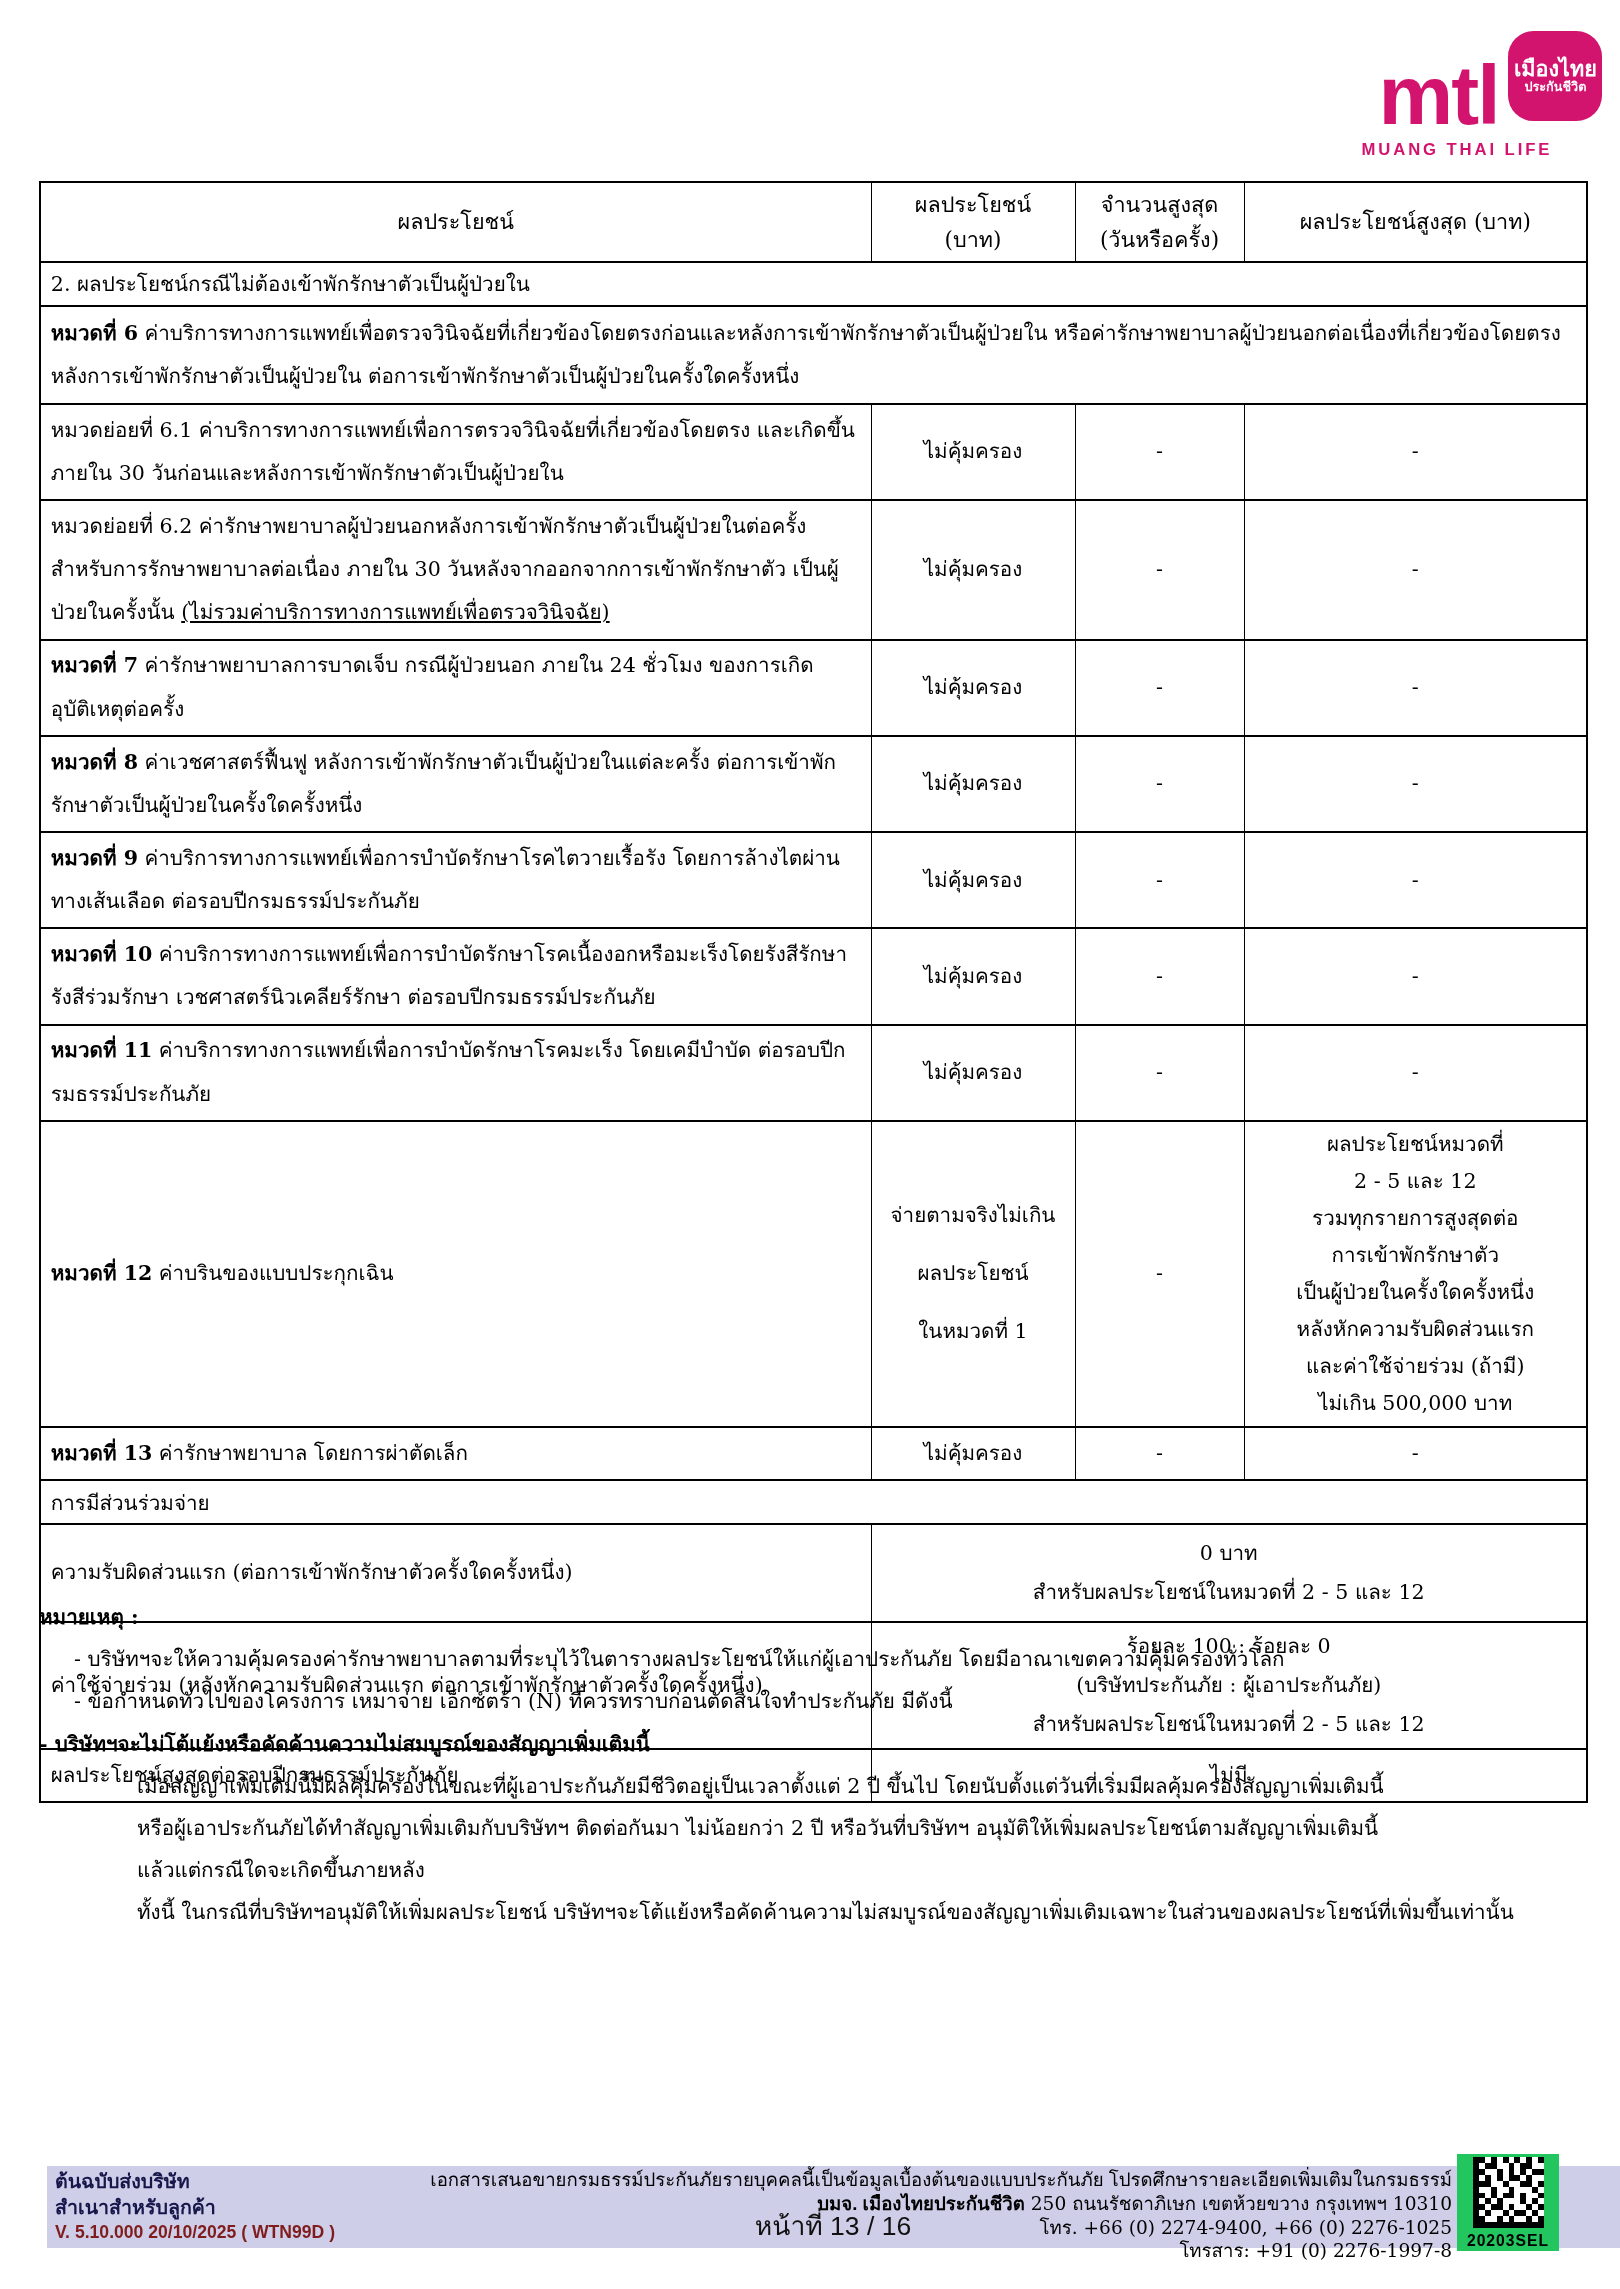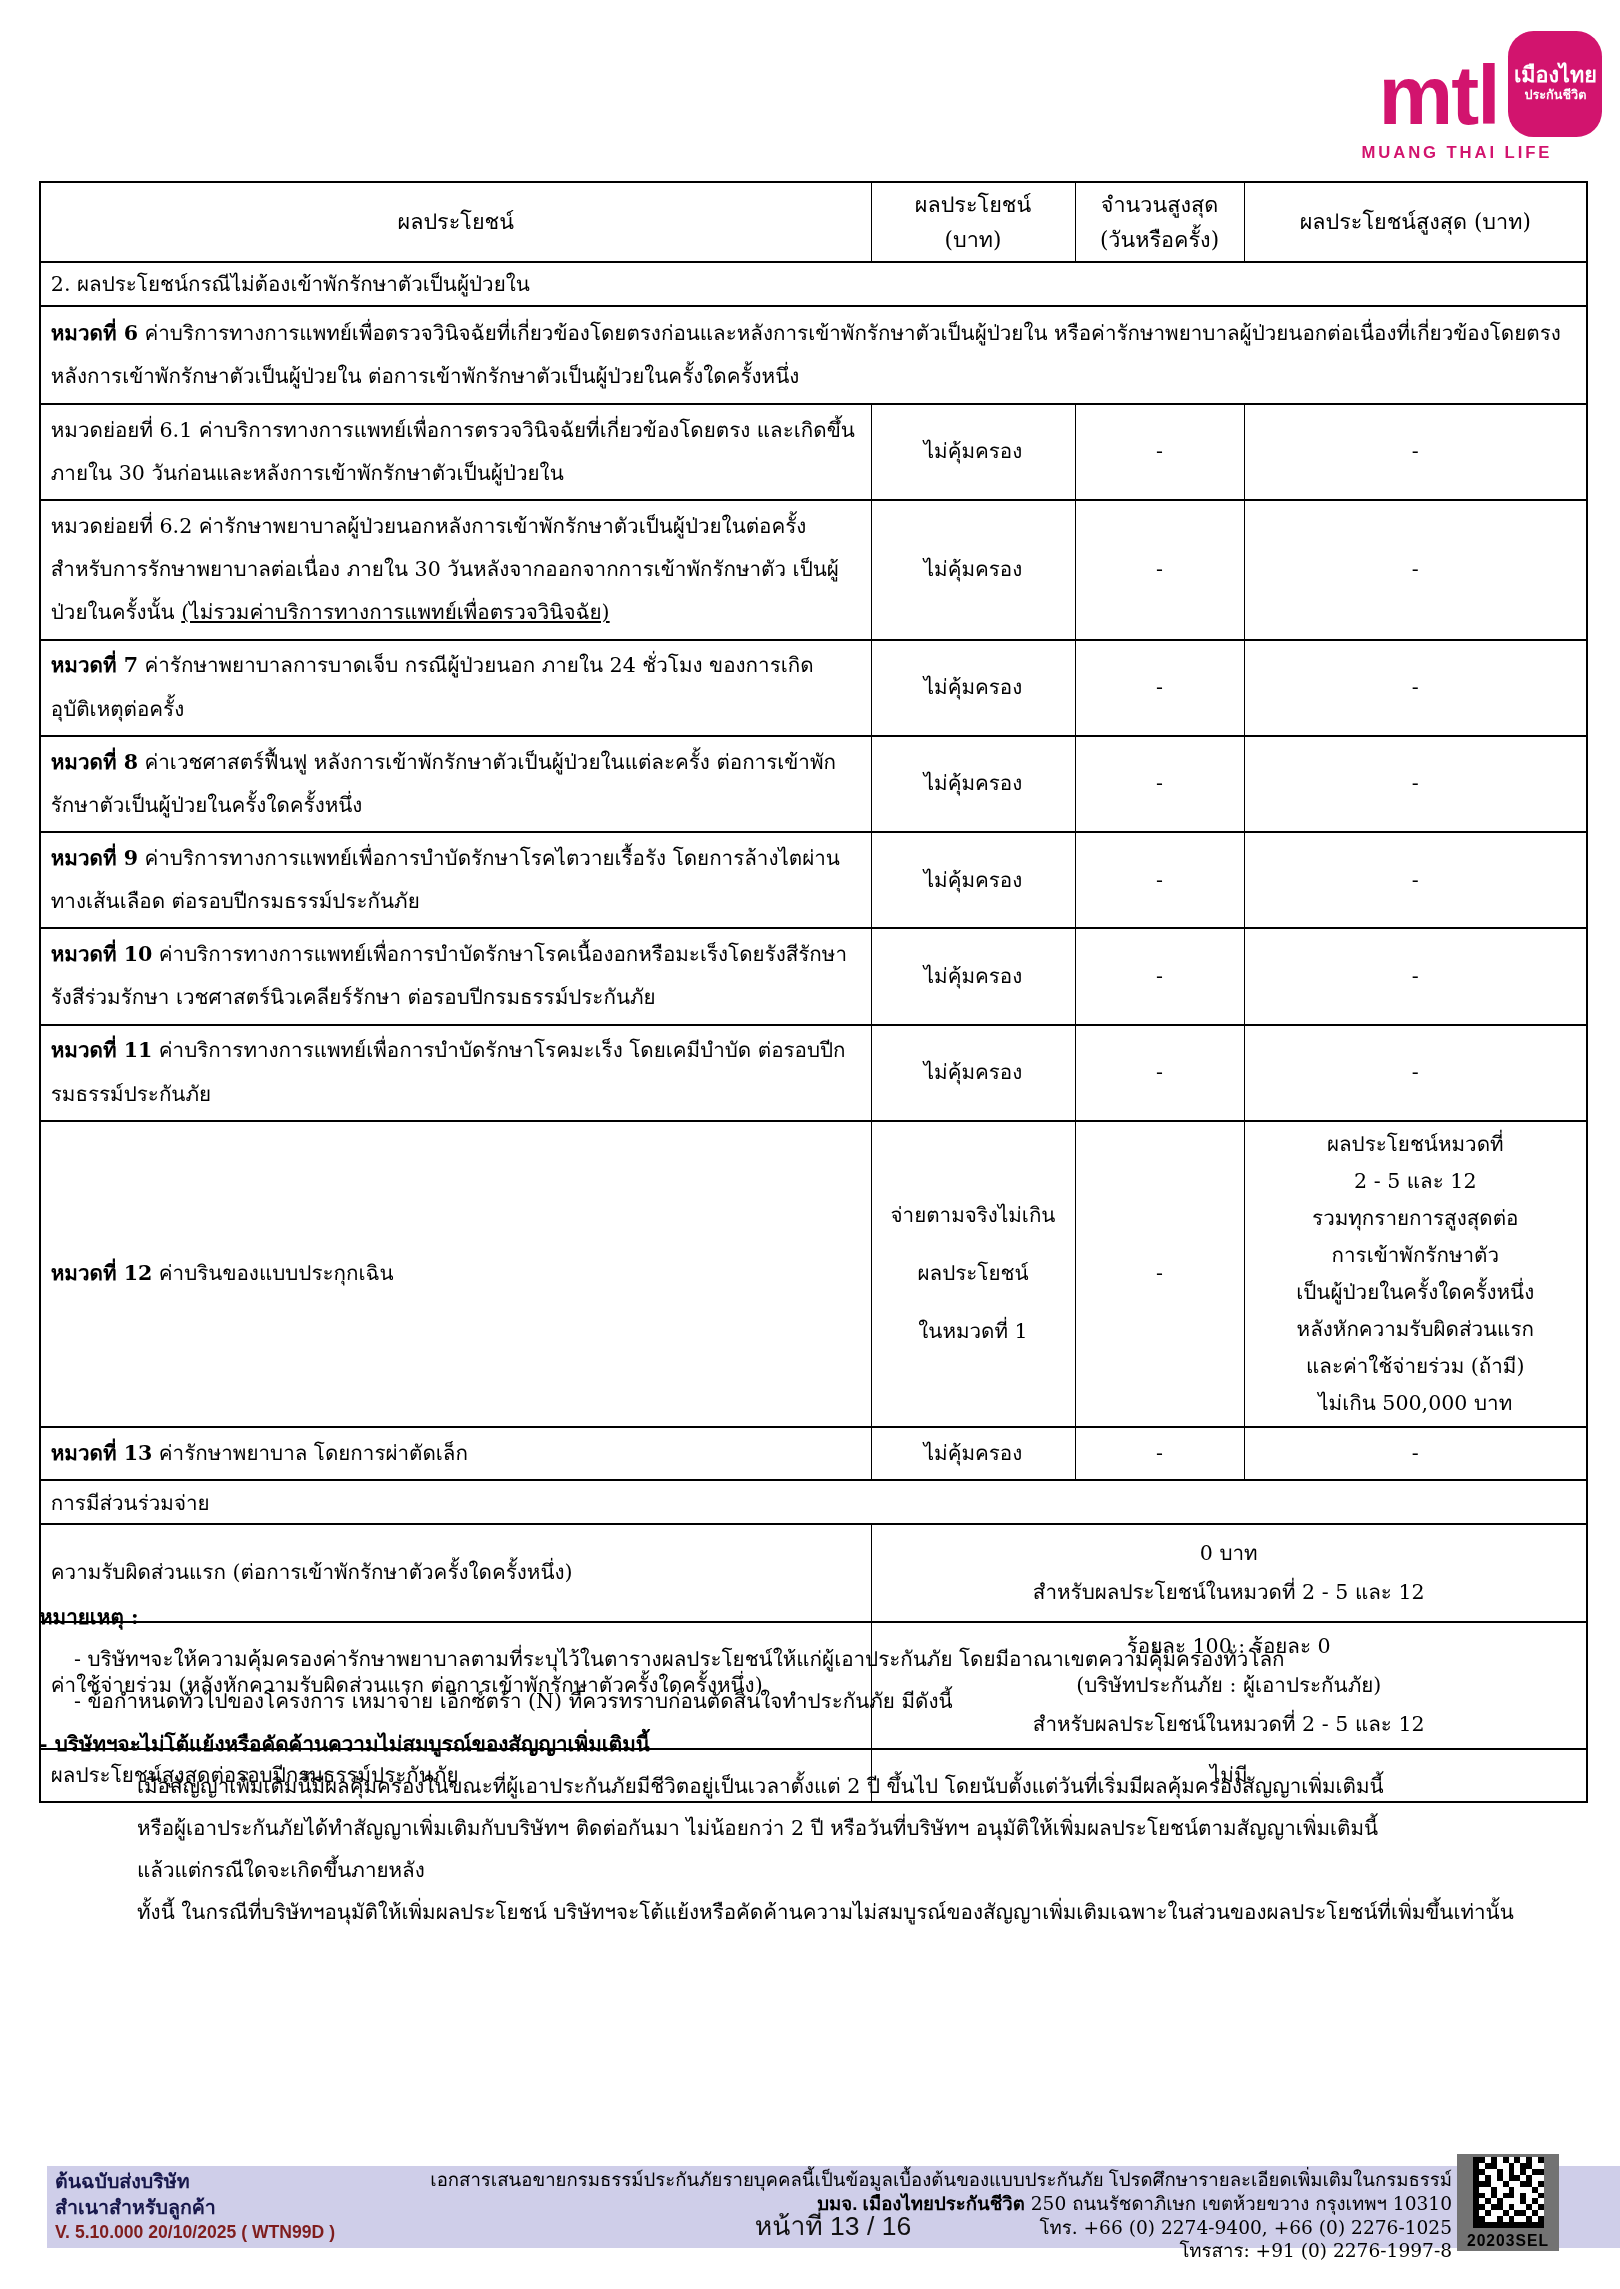--- a/index.html
+++ b/index.html
@@ -16,23 +16,23 @@
   
   .logo { position:absolute; top:31px; right:17.6px; width:323px; text-align:left; }
   .logo-row { display:flex; align-items:flex-start; justify-content:flex-end; gap:9.8px; }
   .logo-mtl {
     font-family:"Liberation Sans",sans-serif;
     font-weight:bold; font-size:84px; line-height:0.9;
     color:#d2146e; letter-spacing:-2px; margin-top:27.4px;
   }
   .logo-badge {
     background:#d2146e; color:#fff; border-radius:25.5px;
-    width:94px; height:106px; display:flex; flex-direction:column;
+    width:94px; height:90px; display:flex; flex-direction:column;
     align-items:center; justify-content:center;
-    font-family:Liberation Mono, monospace; font-weight:bold;
+    font-family:Liberation Sans, sans-serif; font-weight:bold;
   }
   .logo-badge .b1 { font-size:21.6px; line-height:1.1; }
   .logo-badge .b2 { font-size:12.7px; line-height:1.2; }
   .logo-sub {
     font-family:"Liberation Sans",sans-serif;
     color:#d2146e; font-size:16.7px; font-weight:bold;
     letter-spacing:2.9px; margin-top:5.9px; text-align:center; width:245px; margin-left:55px;
   }
   
   .tbl-wrap { position:absolute; top:181px; left:39px; width:1547px; }
@@ -85,21 +85,21 @@
     text-align:right; font-size:18.6px; line-height:1.28; color:#000;
   }
   .f-line1 { font-family:"Liberation Sans",sans-serif; }
   .f-addr .company { font-weight:bold; font-family:"Liberation Sans",sans-serif; }
   .f-page {
     position:absolute; top:2205px; left:686px; width:294px; text-align:center;
     font-family:"Liberation Sans",sans-serif; font-size:26.5px; color:#111;
   }
   .barcode-box {
     position:absolute; top:2154px; left:1457px; width:102px; height:97px;
-    background:#737373; text-align:center; padding-top:2.9px;
+    background:#22c55e; text-align:center; padding-top:2.9px;
   }
   .barcode-label { font-family:"Liberation Sans",sans-serif; font-weight:bold; font-size:15.7px; letter-spacing:1px; line-height:1.1; }
 </style>
 </head>
 <body>
 
 <div class="page">
 
   <div class="logo">
     <div class="logo-row">

